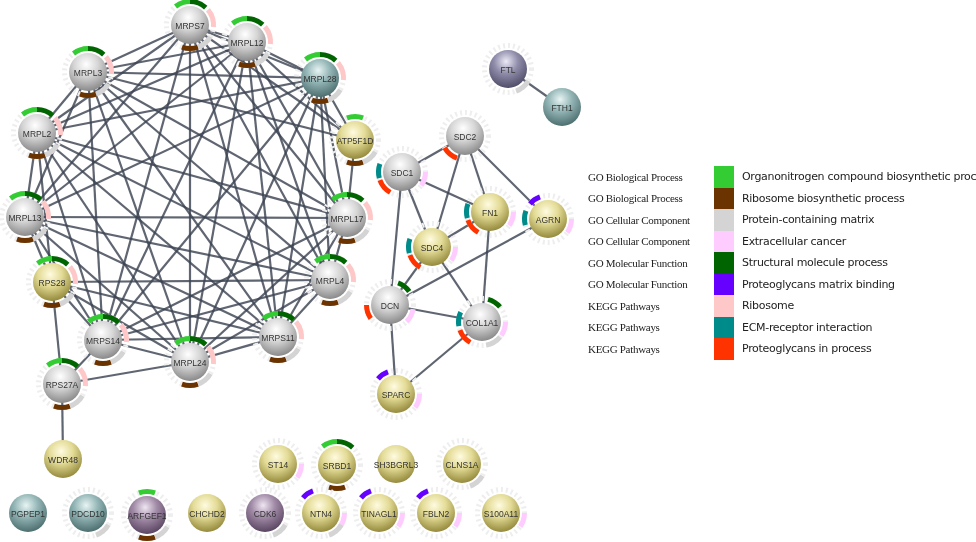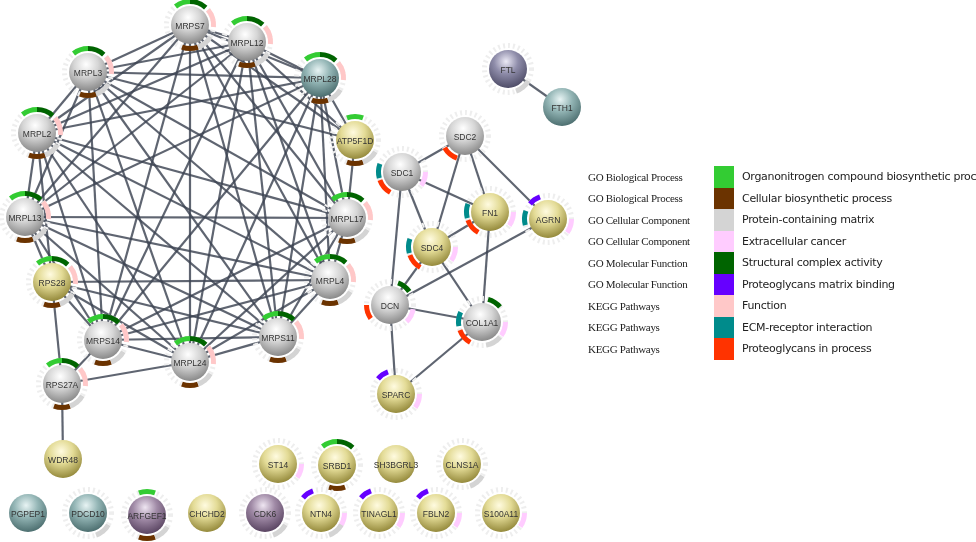--- a/index.html
+++ b/index.html
@@ -432,46 +432,46 @@
 
 <div id="legend">
   <div class="legend-row">
       <span class="legend-cat">GO Biological Process</span>
       <span class="legend-swatch" style="background: rgb(51, 204, 51);"></span>
       <span class="legend-term">Organonitrogen compound biosynthetic process</span>
     </div>
   <div class="legend-row">
       <span class="legend-cat">GO Biological Process</span>
       <span class="legend-swatch" style="background: rgb(107, 51, 0);"></span>
-      <span class="legend-term">Cellular biosynthetic process</span>
+      <span class="legend-term">Ribosome biosynthetic process</span>
     </div>
   <div class="legend-row">
       <span class="legend-cat">GO Cellular Component</span>
       <span class="legend-swatch" style="background: rgb(212, 212, 212);"></span>
       <span class="legend-term">Protein-containing matrix</span>
     </div>
   <div class="legend-row">
       <span class="legend-cat">GO Cellular Component</span>
       <span class="legend-swatch" style="background: rgb(255, 204, 255);"></span>
       <span class="legend-term">Extracellular cancer</span>
     </div>
   <div class="legend-row">
       <span class="legend-cat">GO Molecular Function</span>
       <span class="legend-swatch" style="background: rgb(0, 100, 0);"></span>
-      <span class="legend-term">Structural complex activity</span>
+      <span class="legend-term">Structural molecule process</span>
     </div>
   <div class="legend-row">
       <span class="legend-cat">GO Molecular Function</span>
       <span class="legend-swatch" style="background: rgb(102, 0, 255);"></span>
       <span class="legend-term">Proteoglycans matrix binding</span>
     </div>
   <div class="legend-row">
       <span class="legend-cat">KEGG Pathways</span>
       <span class="legend-swatch" style="background: rgb(255, 200, 200);"></span>
-      <span class="legend-term">Function</span>
+      <span class="legend-term">Ribosome</span>
     </div>
   <div class="legend-row">
       <span class="legend-cat">KEGG Pathways</span>
       <span class="legend-swatch" style="background: rgb(0, 139, 139);"></span>
       <span class="legend-term">ECM-receptor interaction</span>
     </div>
   <div class="legend-row">
       <span class="legend-cat">KEGG Pathways</span>
       <span class="legend-swatch" style="background: rgb(255, 51, 0);"></span>
       <span class="legend-term">Proteoglycans in process</span>

